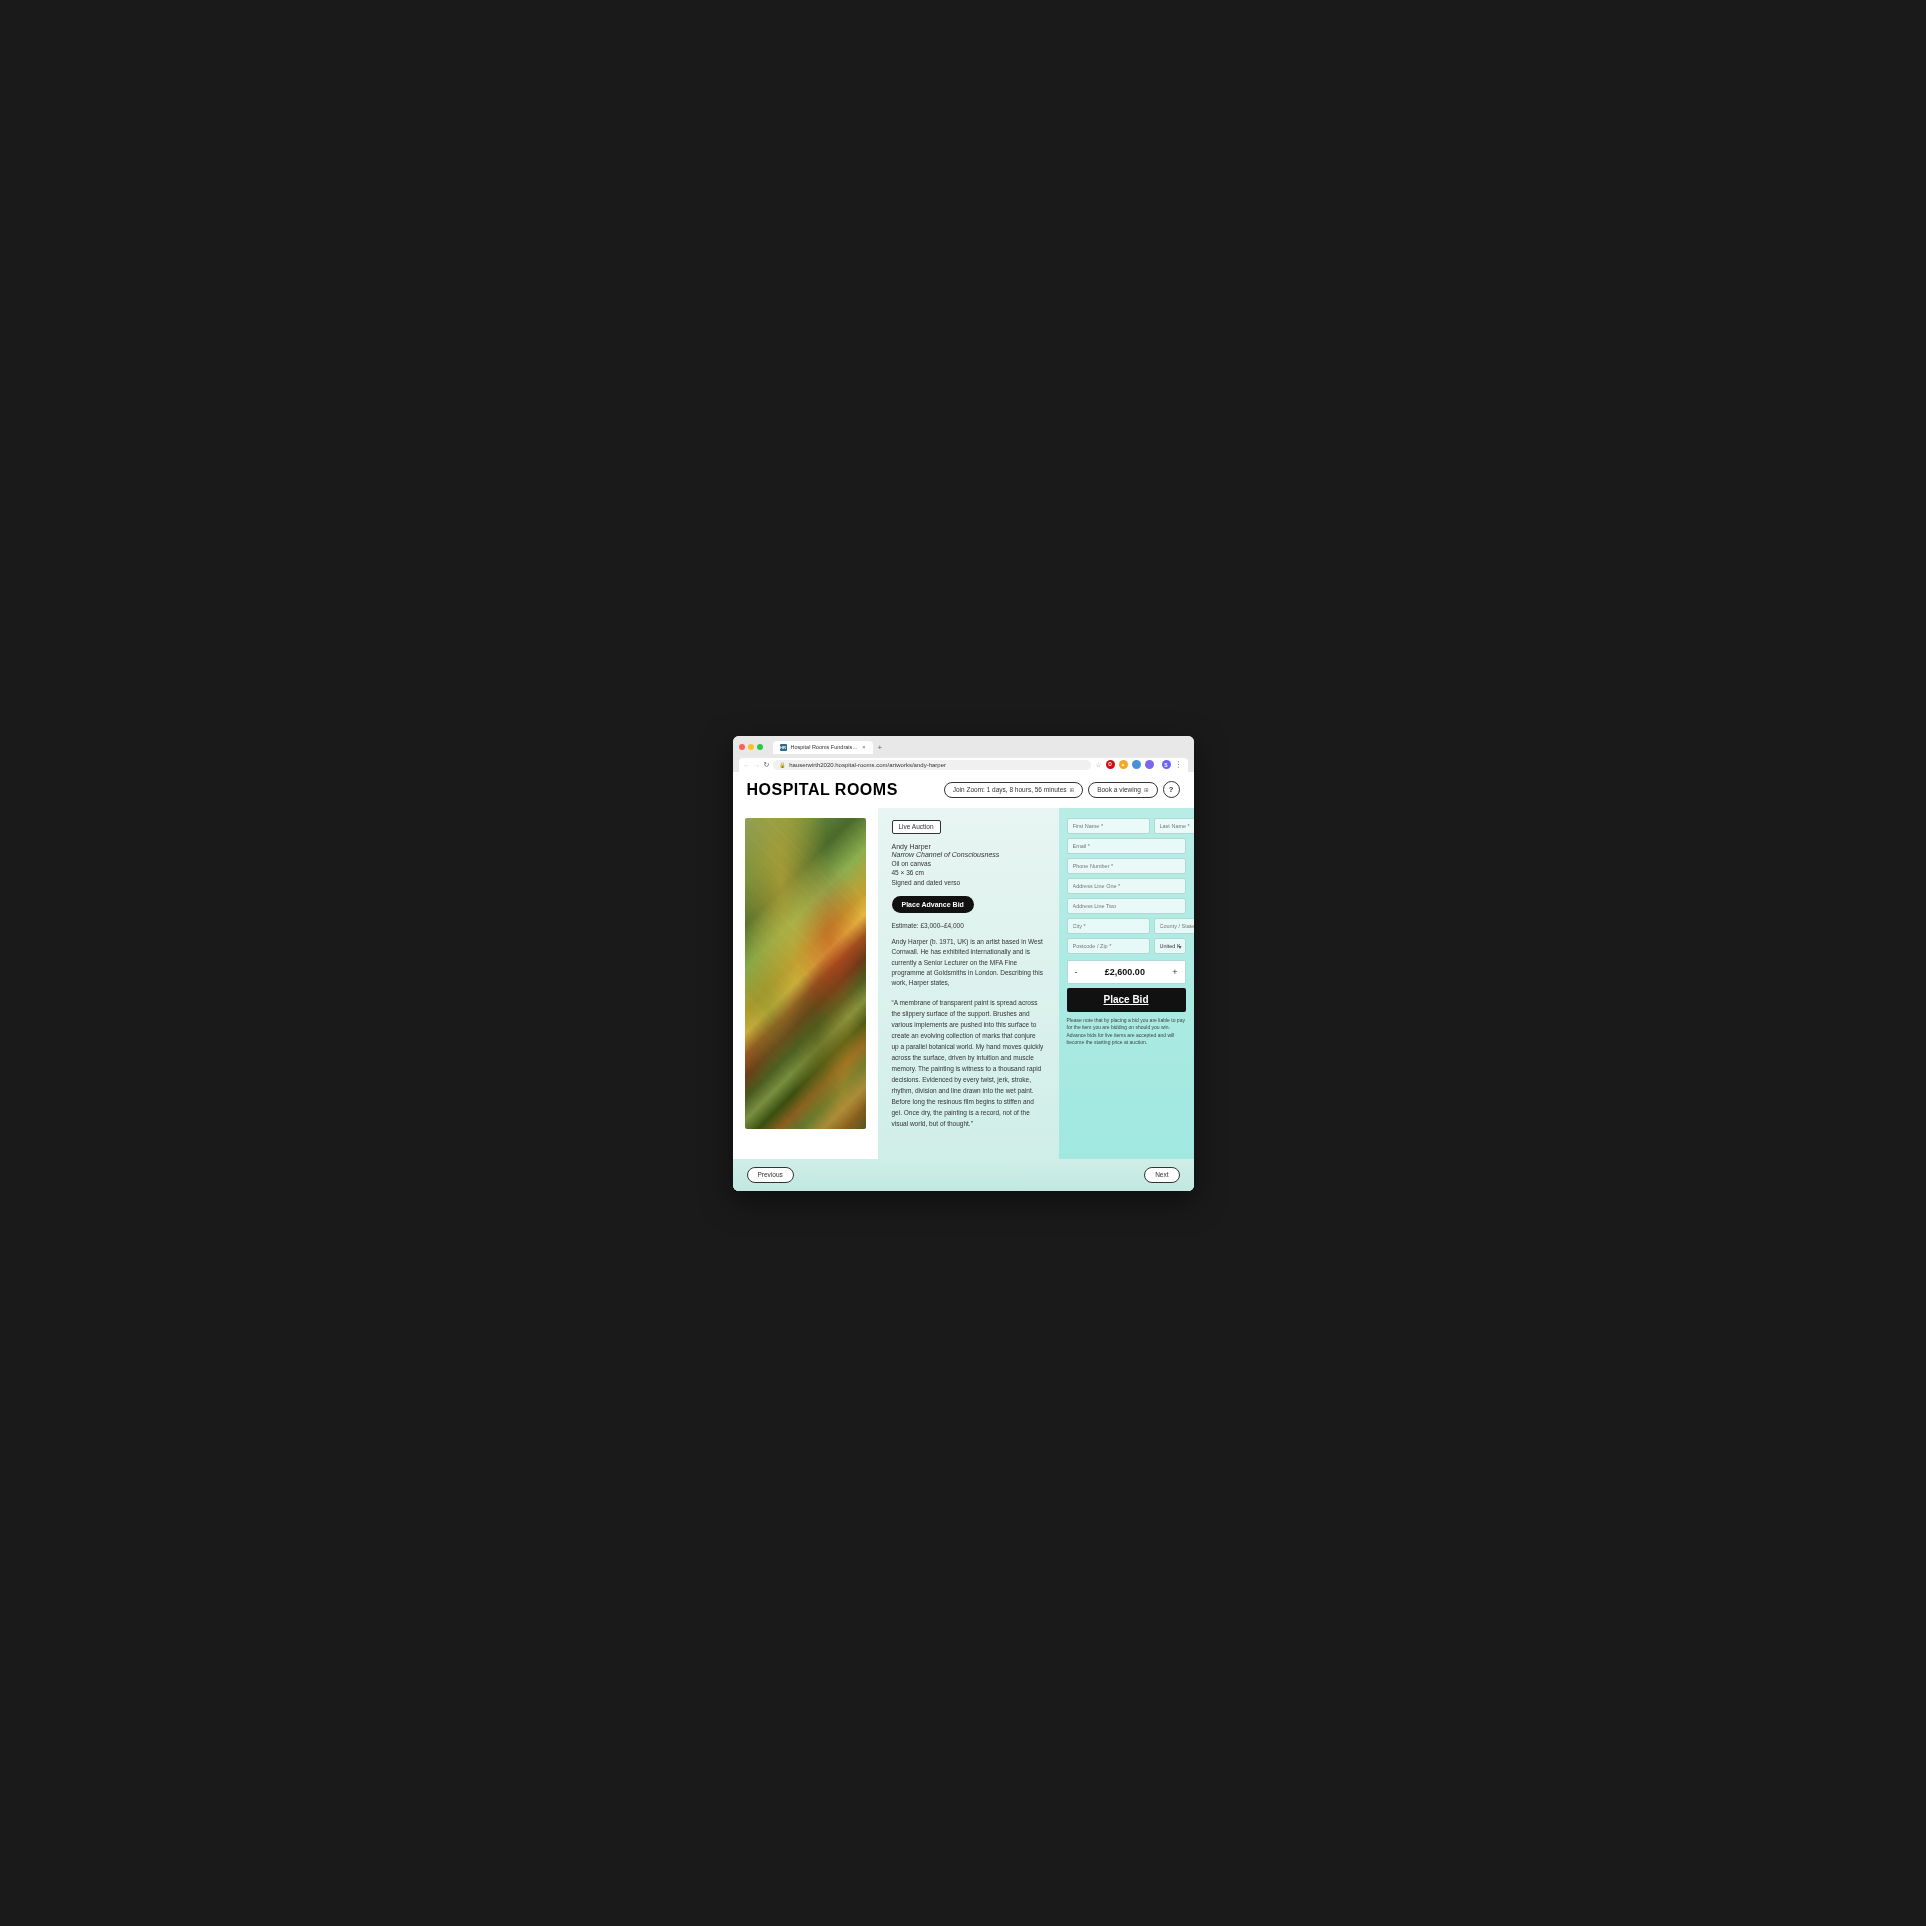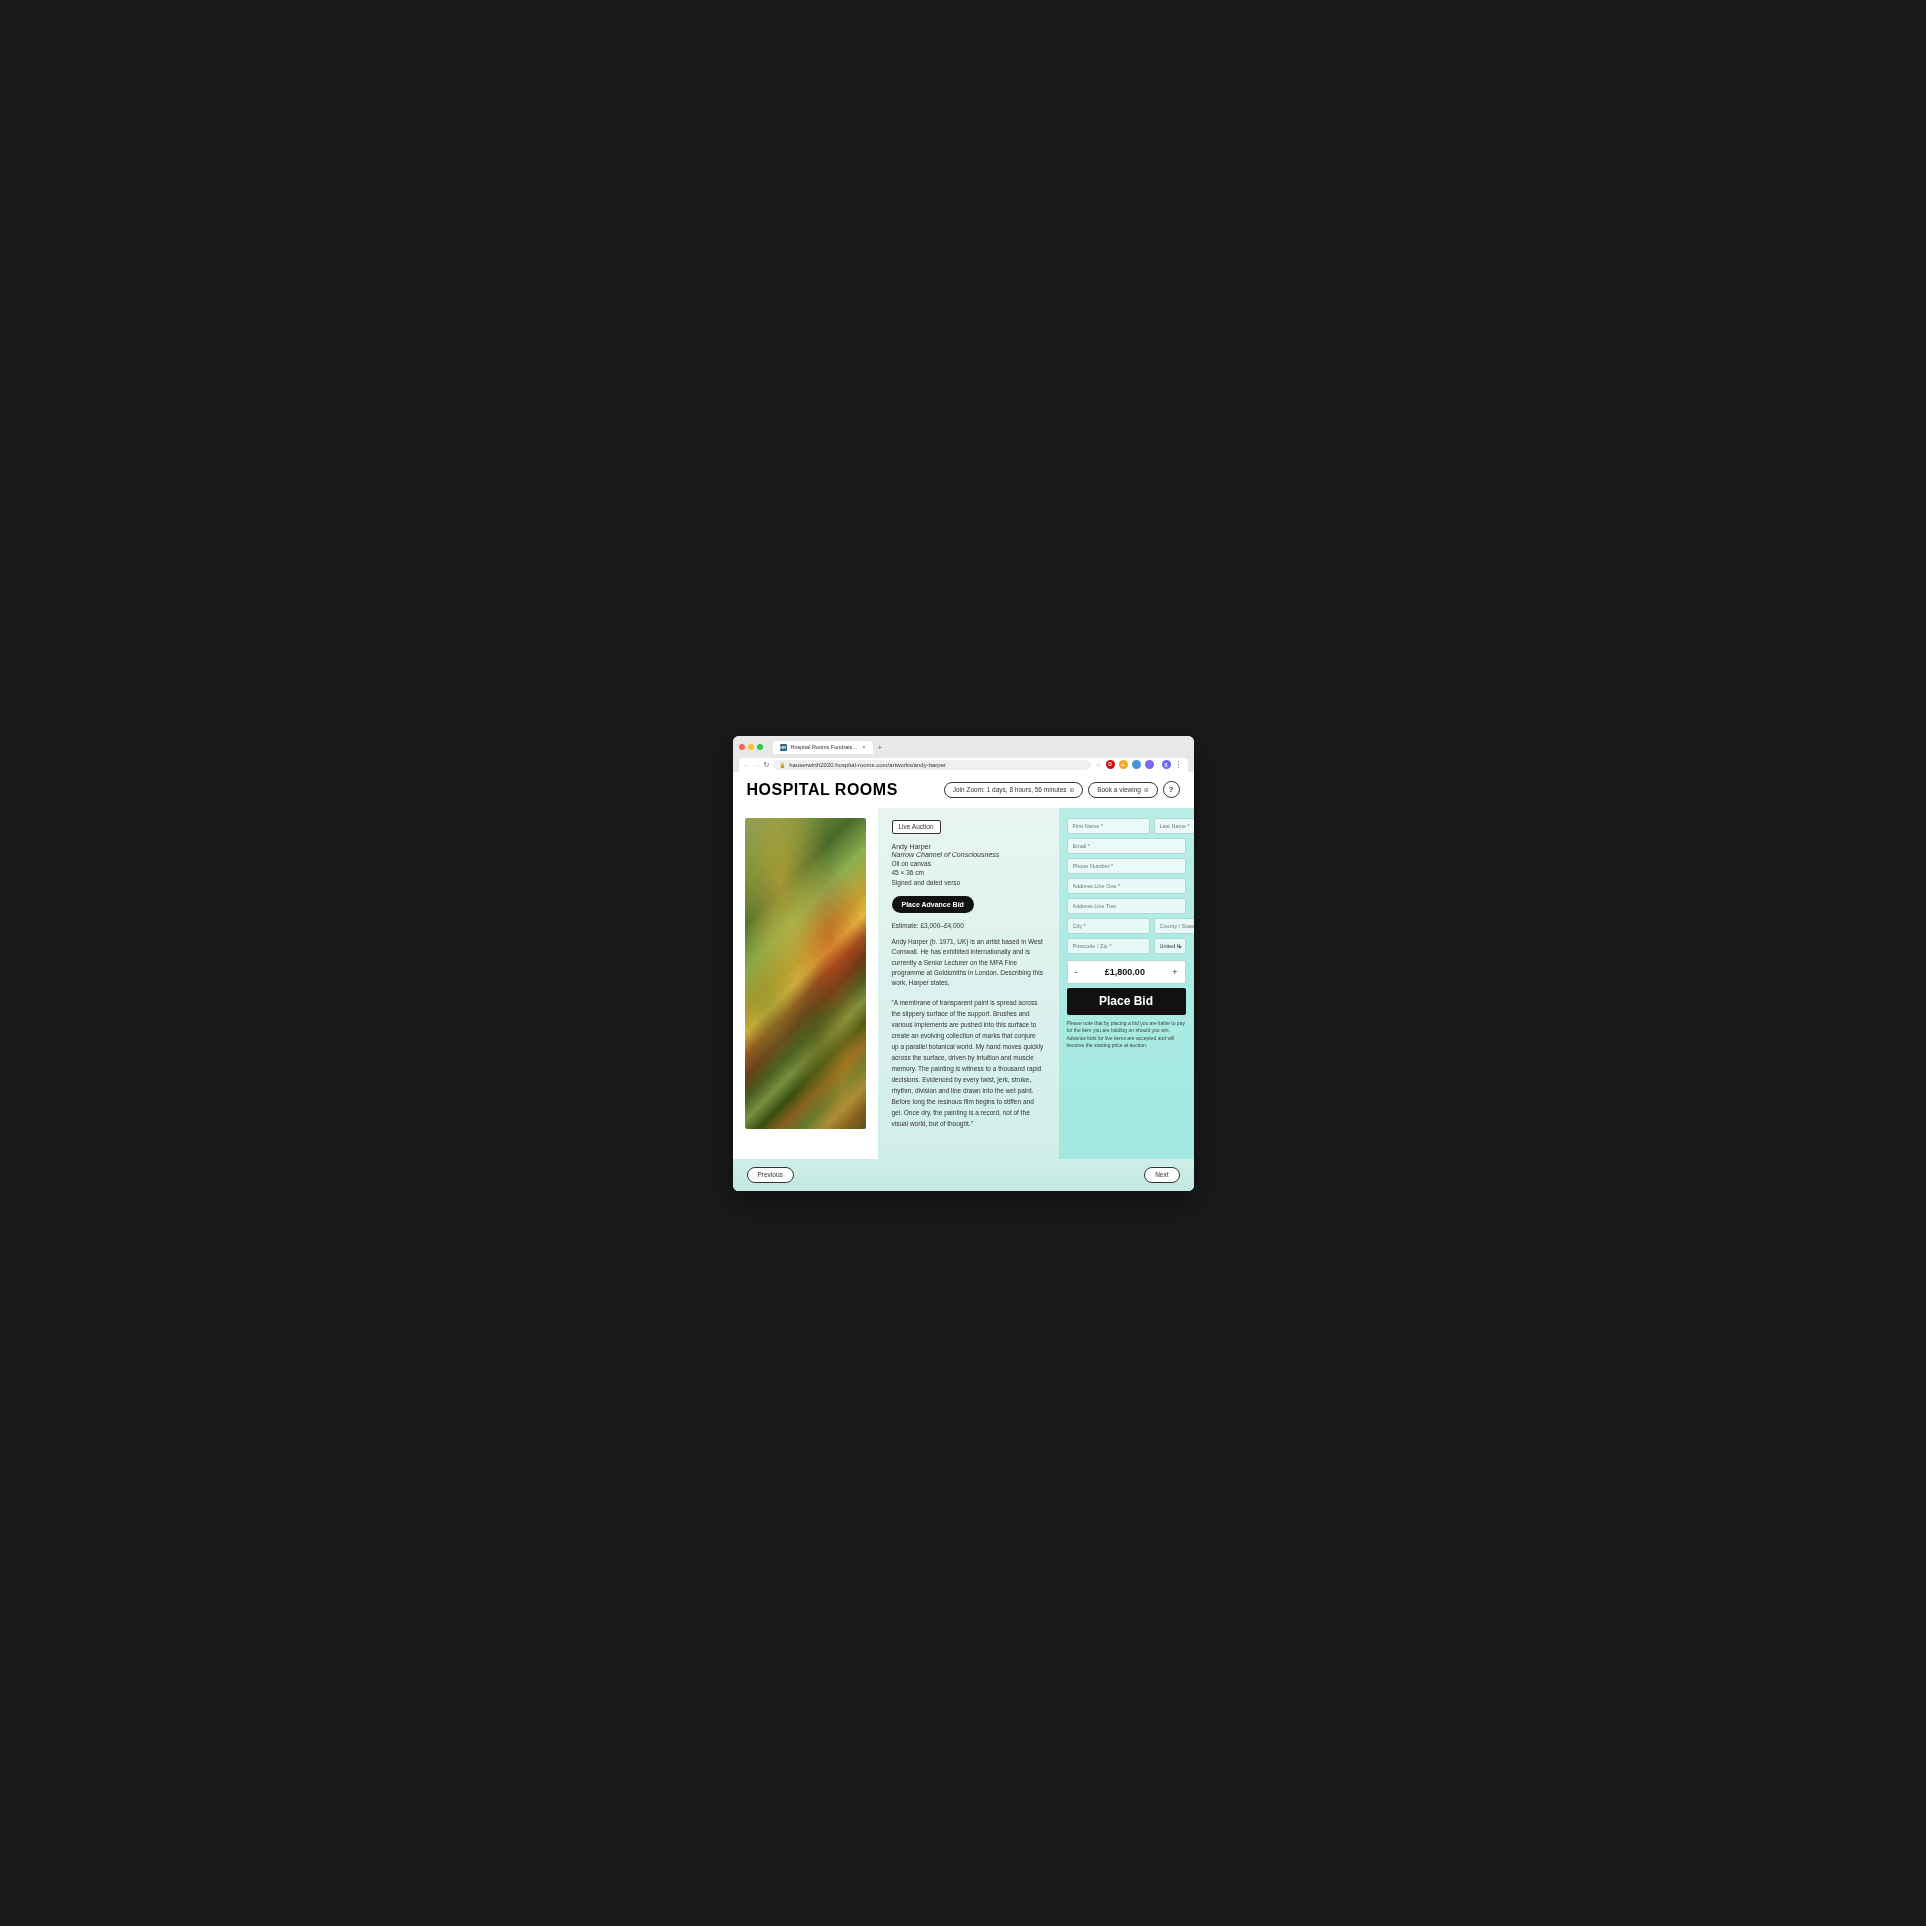--- a/index.html
+++ b/index.html
@@ -399,24 +399,25 @@
       font-weight: 600;
       color: #111;
     }
     .place-bid-submit {
       width: 100%;
       background: #111;
       color: white;
       border: none;
       border-radius: 2px;
       padding: 6.5px;
-      font-size: 12px;
+      font-size: 10px;
       font-weight: 700;
       cursor: pointer;
       text-align: center;
+      text-decoration: underline;
     }
     .bid-disclaimer {
       font-size: 5px;
       color: #444;
       line-height: 1.5;
       margin-top: 5px;
     }
 
     
     .page-nav {
@@ -567,21 +568,21 @@
               <option value="AU">Australia</option>
               <option value="CA">Canada</option>
             </select>
             <span class="select-arrow">▾</span>
           </div>
         </div>
 
         <div class="bid-section">
           <div class="bid-amount-row">
             <button class="bid-btn">-</button>
-            <span class="bid-amount">£1,800.00</span>
+            <span class="bid-amount">£2,600.00</span>
             <button class="bid-btn">+</button>
           </div>
           <button class="place-bid-submit">Place Bid</button>
           <p class="bid-disclaimer">Please note that by placing a bid you are liable to pay for the item you are bidding on should you win. Advance bids for live items are accepted and will become the starting price at auction.</p>
         </div>
       </div>
     </div>
 
     <div class="page-nav">
       <button class="nav-btn-page">Previous</button>

